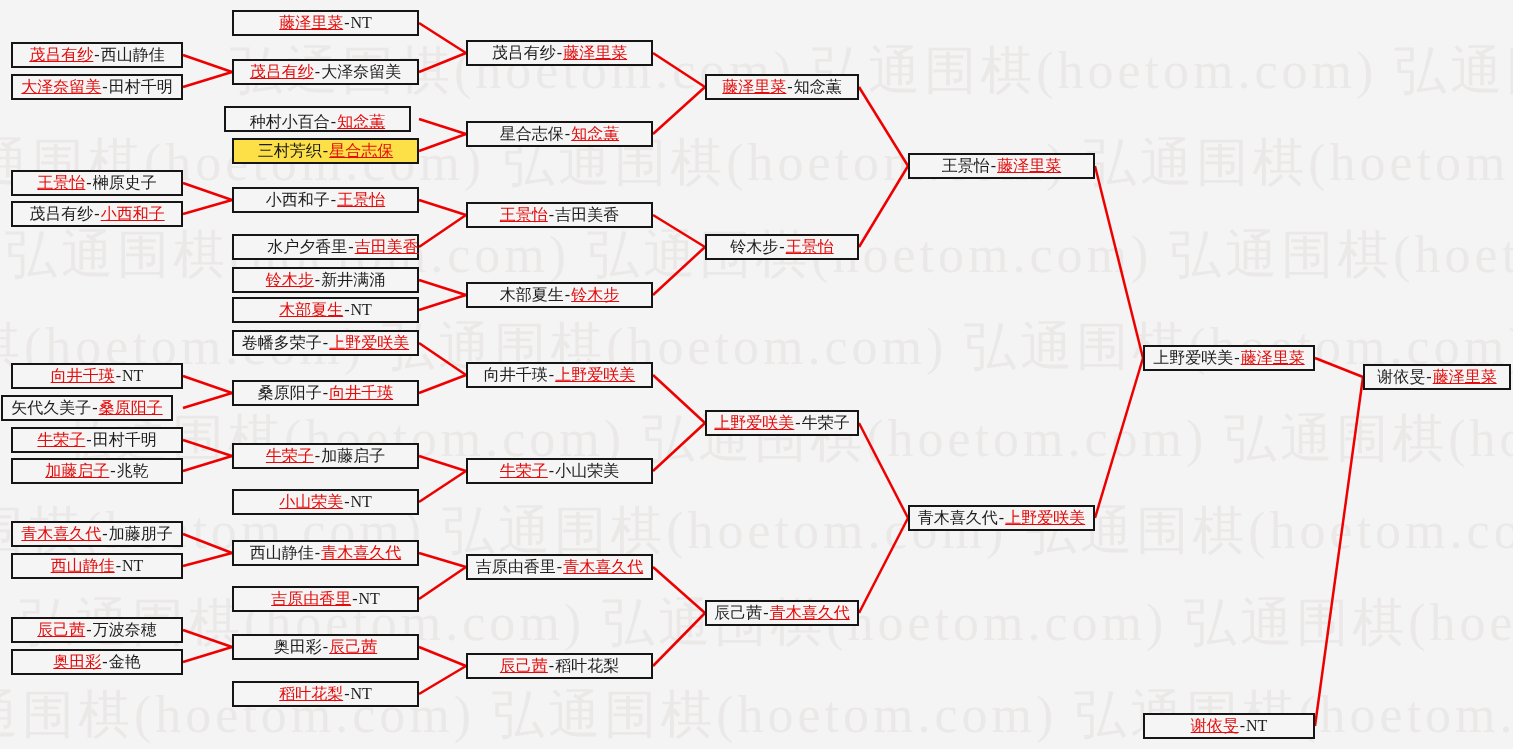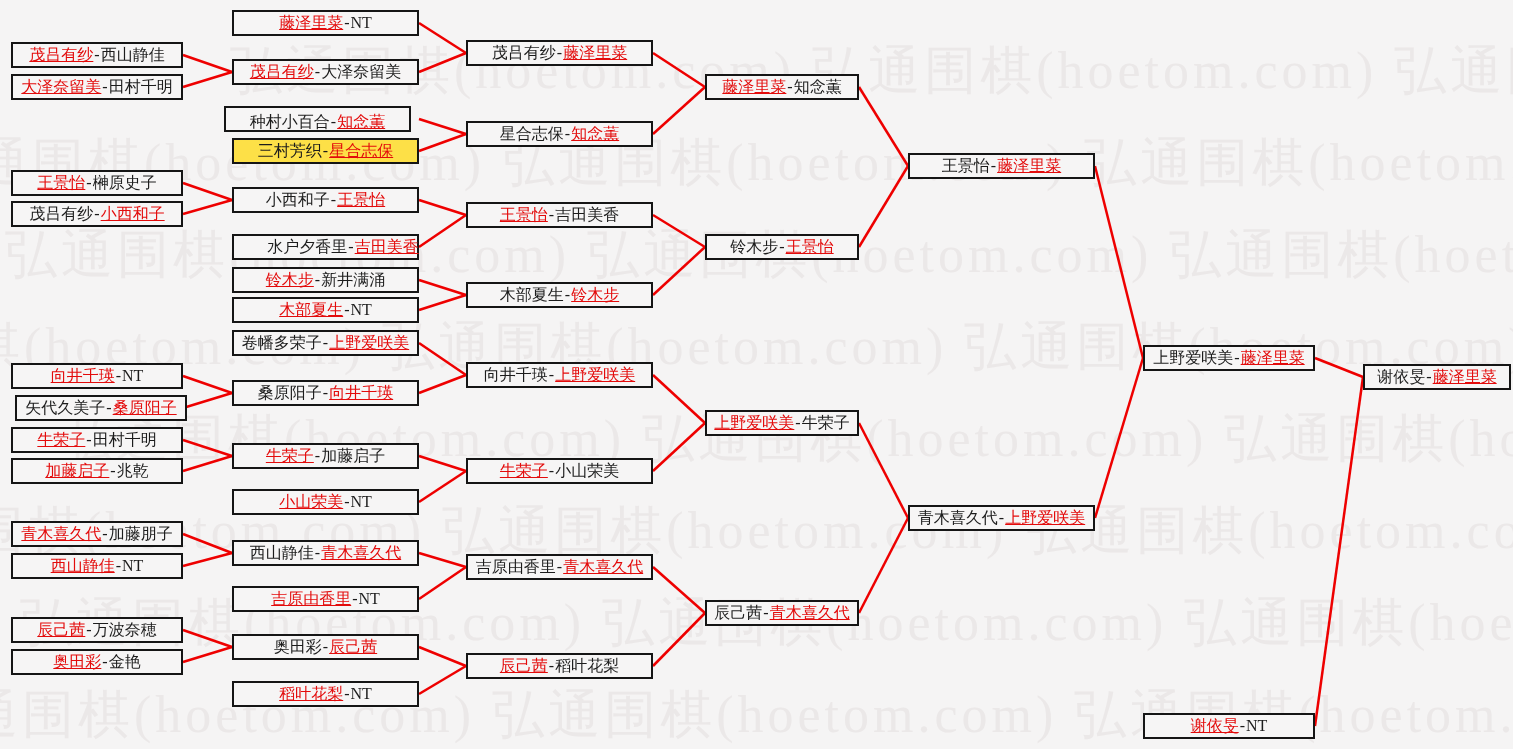--- a/index.html
+++ b/index.html
@@ -117,21 +117,21 @@
       <div class="match" style="left: 11px; top: 201px; width: 172px; height: 26px; border-color: rgb(21, 21, 21); background: rgb(246, 245, 245);">
         <span>茂吕有纱</span>
         <span class="dash">-</span>
         <span class="win">小西和子</span>
       </div>
       <div class="match" style="left: 11px; top: 363px; width: 172px; height: 26px; border-color: rgb(21, 21, 21); background: rgb(246, 245, 245);">
         <span class="win">向井千瑛</span>
         <span class="dash">-</span>
         <span>NT</span>
       </div>
-      <div class="match" style="left: 15px; top: 395px; width: 172px; height: 26px; border-color: rgb(21, 21, 21); background: rgb(246, 245, 245);">
+      <div class="match" style="left: 1px; top: 395px; width: 172px; height: 26px; border-color: rgb(21, 21, 21); background: rgb(246, 245, 245);">
         <span>矢代久美子</span>
         <span class="dash">-</span>
         <span class="win">桑原阳子</span>
       </div>
       <div class="match" style="left: 11px; top: 427px; width: 172px; height: 26px; border-color: rgb(21, 21, 21); background: rgb(246, 245, 245);">
         <span class="win">牛荣子</span>
         <span class="dash">-</span>
         <span>田村千明</span>
       </div>
       <div class="match" style="left: 11px; top: 458px; width: 172px; height: 26px; border-color: rgb(21, 21, 21); background: rgb(246, 245, 245);">

